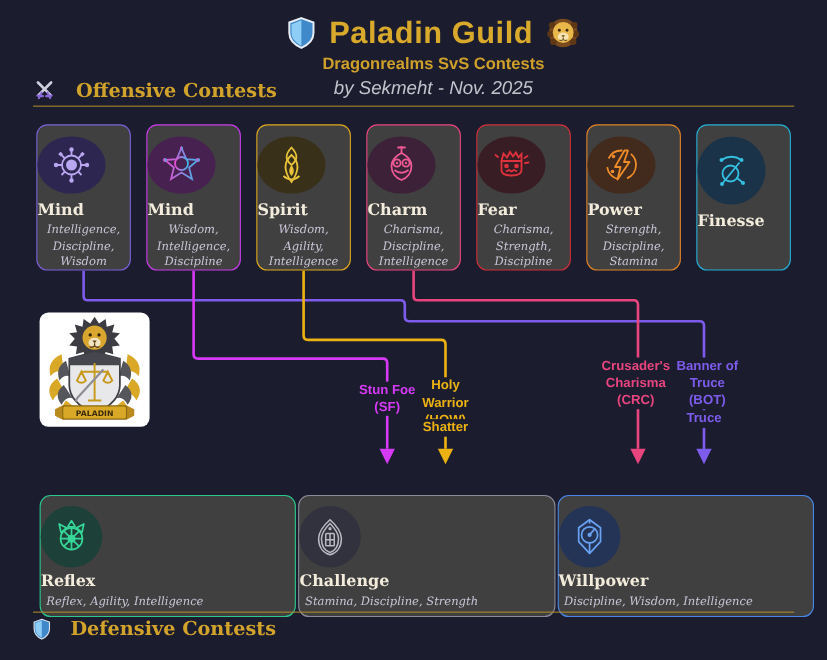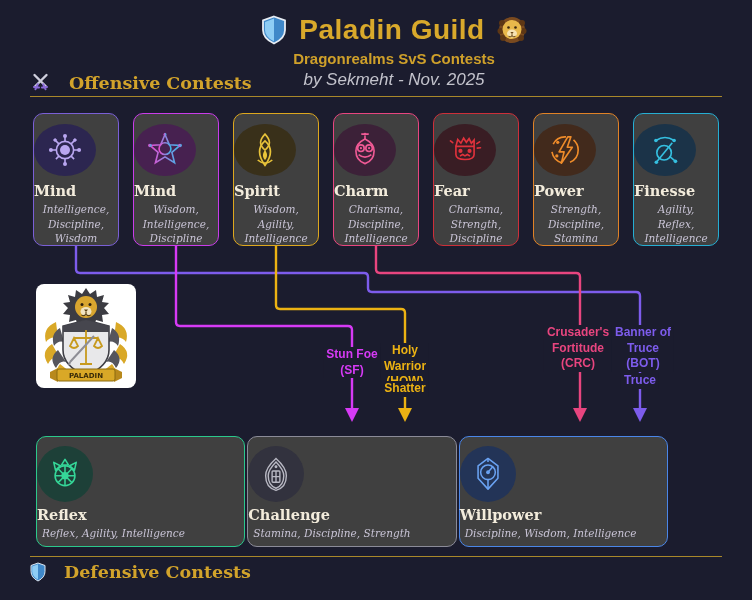--- a/index.html
+++ b/index.html
@@ -12,21 +12,21 @@
               font-family:"Liberation Sans",sans-serif;}
   .subtitle{margin-top:4px;font-size:15px;font-weight:bold;color:#cfa02a;}
   .byline{margin-top:3px;font-size:17px;font-style:italic;color:#c3c3cc;}
   
   .section-head{position:absolute;left:30px;display:flex;align-items:center;gap:18px;
                 font-family:"DejaVu Serif","Liberation Serif",serif;
                 font-weight:bold;font-size:17.5px;color:#d2a32b;}
   .rule{position:absolute;left:30px;width:692px;height:0;border-top:1.5px solid #a9882a;}
   
   .top-row{position:absolute;top:113px;left:33px;width:686px;display:flex;gap:14px;}
-  .bottom-row{position:absolute;top:436px;left:36px;width:632px;display:flex;gap:2px;}
+  .bottom-row{position:absolute;top:450px;left:36px;width:704px;display:flex;gap:2px;}
   .card{flex:1;background:#404040;border:1.5px solid var(--accent,#888);border-radius:10px;
         display:flex;flex-direction:column;align-items:flex-start;box-sizing:border-box;}
   .top-row .card{height:133px;padding-top:10px;}
   .bottom-row .card{height:111px;padding-top:9px;}
   .icon-circle{width:62px;height:62px;border-radius:50%;background:var(--iconbg,#2a2a3e);
                display:flex;align-items:center;justify-content:center;color:var(--glyph,#fff);}
   .bottom-row .icon-circle{width:56px;height:56px;}
   .card-title{margin-top:6px;font-family:"DejaVu Serif","Liberation Serif",serif;
               font-weight:bold;font-size:14.5px;color:#f3ecdc;}
   .card-attrs{margin-top:3px;padding:0 5px;font-family:"DejaVu Serif","Liberation Serif",serif;
@@ -197,21 +197,20 @@
           <circle cx="12" cy="11.5" r="2" fill="currentColor" stroke="none"></circle>
           <circle cx="32" cy="11.5" r="2" fill="currentColor" stroke="none"></circle>
           <circle cx="21" cy="25" r="8"></circle>
           <path d="M12.5 35.5 L30 14"></path>
           <circle cx="12.5" cy="35.5" r="2" fill="currentColor" stroke="none"></circle>
           <path d="M27 29 L33 34"></path>
           <circle cx="33.5" cy="34.5" r="2" fill="currentColor" stroke="none"></circle>
         </svg>
       </div>
       <div class="card-title">Finesse</div>
-      <div class="card-attrs">Agility, Reflex, Intelligence</div>
     </div>
   </div>
 
   <svg class="connectors" viewBox="0 0 752 182">
     <path class="conn" d="M76 0 V23 Q76 27 80 27 H364 Q368 27 368 31 V42 Q368 46 372 46 H636 Q640 46 640 50 V163" style="--c: #7d5cec;"></path>
     <polygon class="connhead" points="633,162 647,162 640,176" style="--c: #7d5cec;"></polygon>
     <path class="conn" d="M376 0 V23 Q376 27 380 27 H576 Q580 27 580 31 V162" style="--c: #e8457f;"></path>
     <polygon class="connhead" points="573,162 587,162 580,176" style="--c: #e8457f;"></polygon>
     <path class="conn" d="M176 0 V76 Q176 80 180 80 H348 Q352 80 352 84 V162" style="--c: #d63af5;"></path>
     <polygon class="connhead" points="345,162 359,162 352,176" style="--c: #d63af5;"></polygon>
@@ -226,21 +225,21 @@
   <div class="conn-label" style="left: 405px; top: 343px; --c: #ecb213;">
     <div>Holy</div>
     <div>Warrior</div>
     <div>(HOW)</div>
   </div>
   <div class="conn-label" style="left: 405px; top: 381px; --c: #ecb213;">
     <div>Shatter</div>
   </div>
   <div class="conn-label" style="left: 578px; top: 325px; --c: #e8457f;">
     <div>Crusader's</div>
-    <div>Fortitude</div>
+    <div>Charisma</div>
     <div>(CRC)</div>
   </div>
   <div class="conn-label" style="left: 643px; top: 325px; --c: #7d5cec;">
     <div>Banner of</div>
     <div>Truce</div>
     <div>(BOT)</div>
   </div>
   <div class="conn-label" style="left: 640px; top: 373px; --c: #7d5cec;">
     <div>Truce</div>
   </div>

